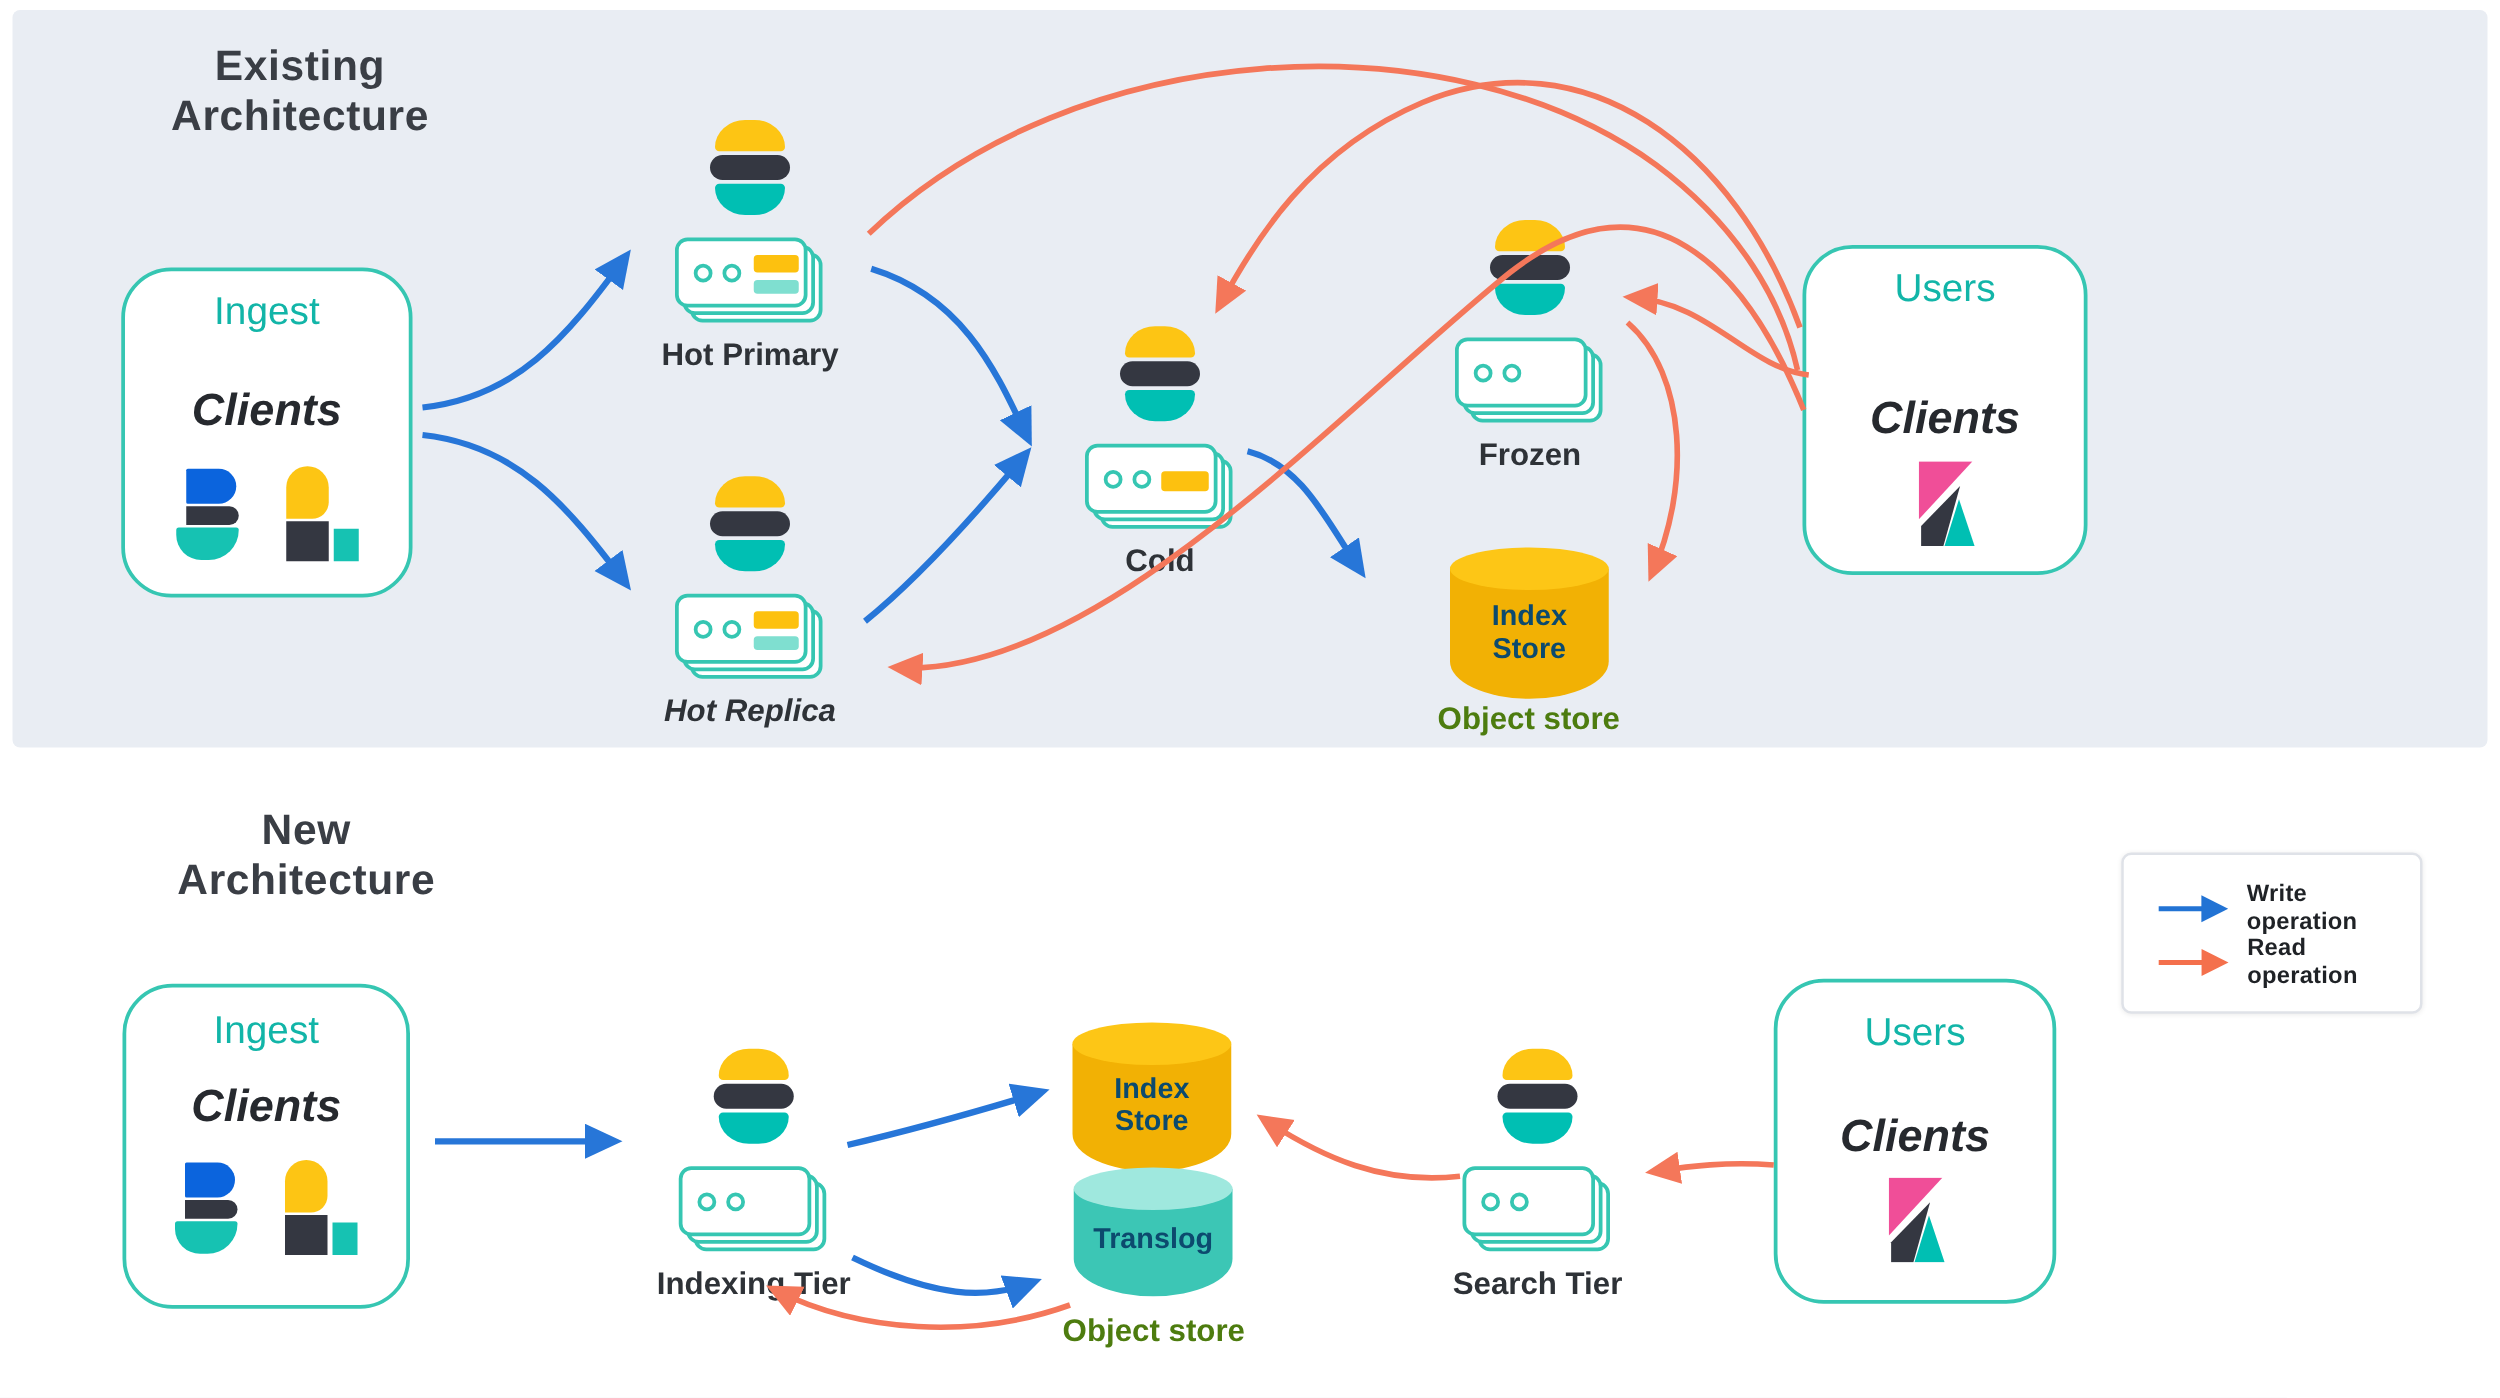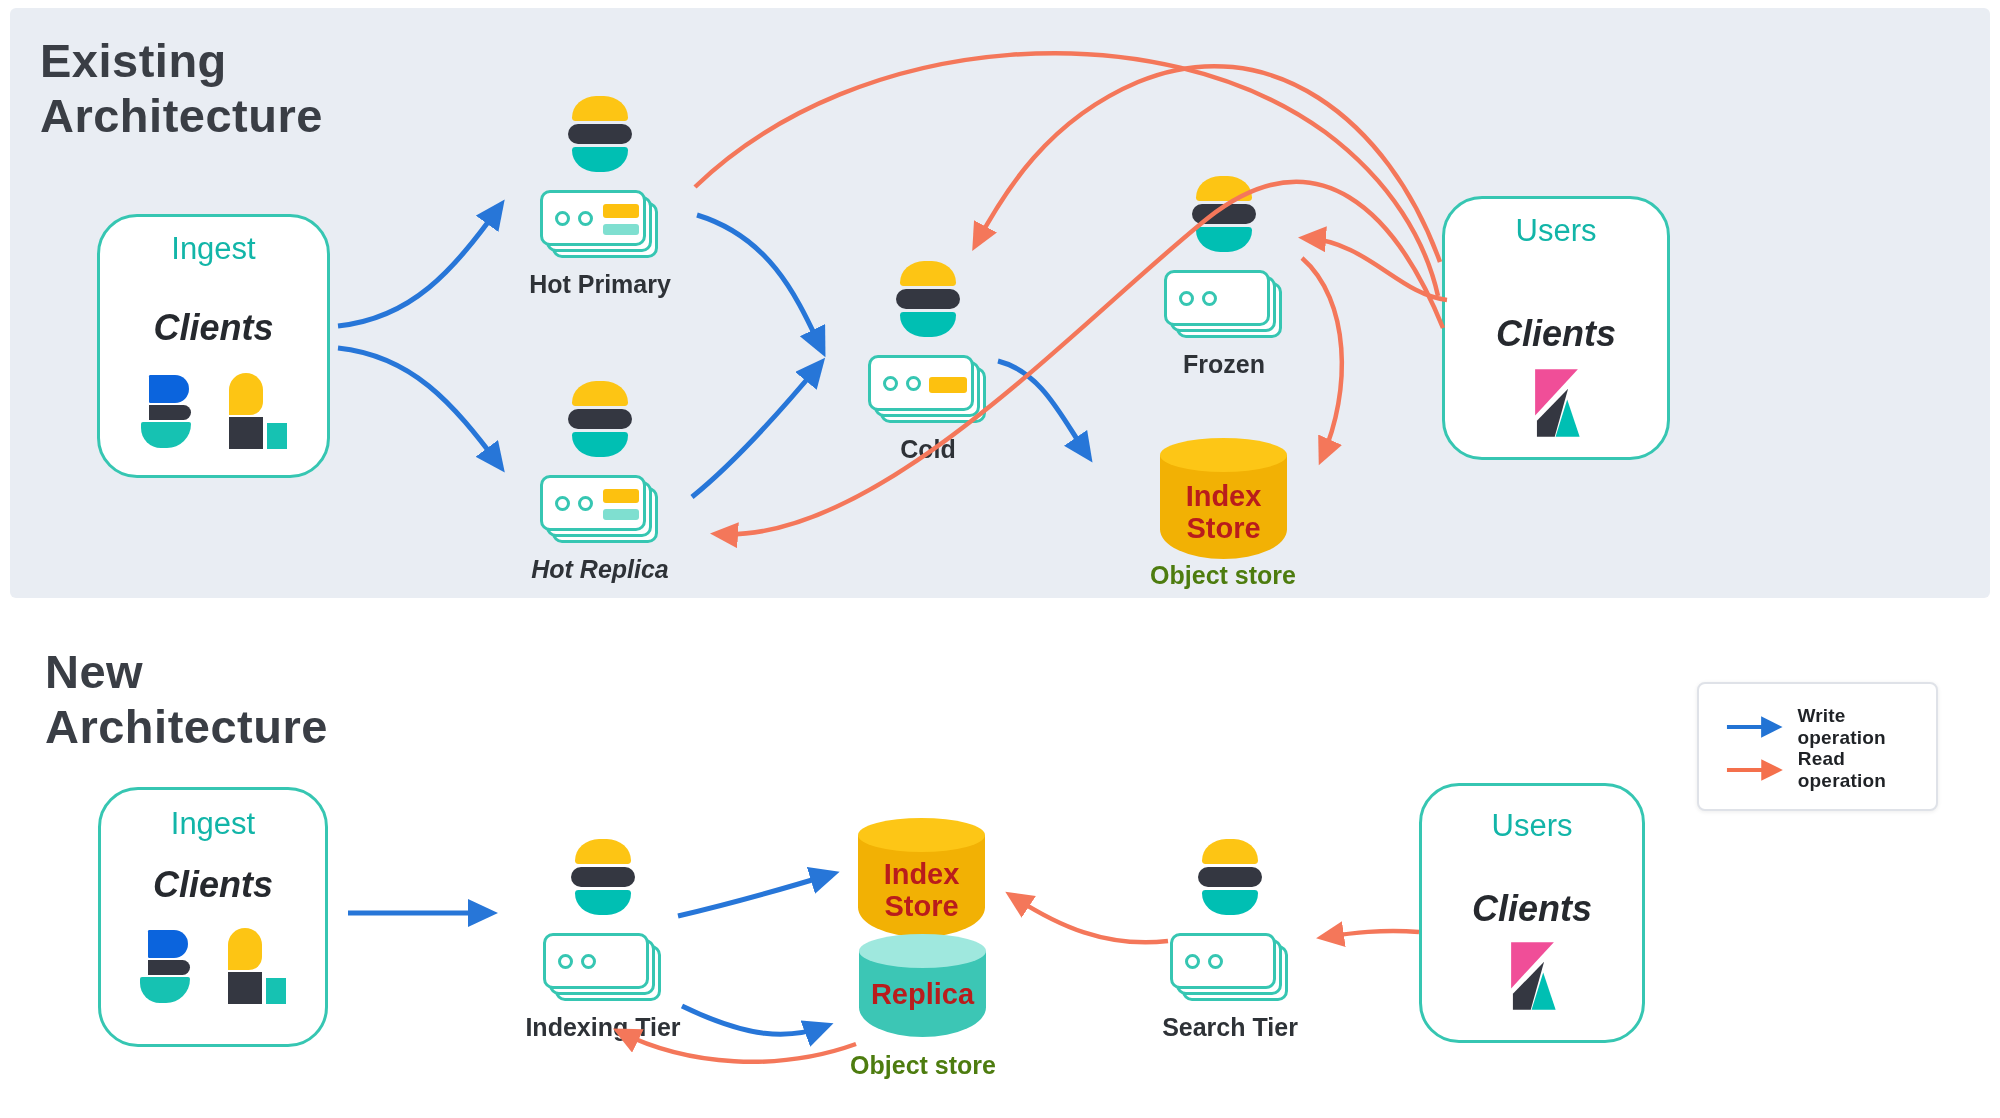--- a/index.html
+++ b/index.html
@@ -4,21 +4,21 @@
 <style>
   html,body{margin:0;padding:0;background:#fff;}
   .canvas{position:relative;width:2000px;height:1118px;background:#fff;overflow:hidden;
           font-family:"Liberation Sans",sans-serif;}
   .abs{position:absolute;}
 
   
   .panel{position:absolute;left:10px;top:8px;width:1980px;height:590px;background:#e9edf3;border-radius:6px;}
 
   
-  .title{position:absolute;font-size:47px;font-weight:800;color:#3a3e45;line-height:1.17;letter-spacing:.5px;}
+  .title{position:absolute;font-size:34px;font-weight:800;color:#3a3e45;text-align:center;line-height:1.17;letter-spacing:.5px;}
   .t-existing{left:40px;top:34px;width:400px;}
   .t-new{left:45px;top:645px;width:400px;}
 
   
   .cbox{position:absolute;background:#fff;border:3px solid #36c6b2;border-radius:40px;
         display:flex;flex-direction:column;align-items:center;box-sizing:border-box;}
   .cbox .h{font-size:31px;color:#12b5a8;font-weight:500;}
   .cbox .sub{font-size:36px;font-weight:700;color:#26292e;font-style:italic;}
   .box-ingest-old{left:97px;top:214px;width:233px;height:264px;}
   .box-users-old{left:1442px;top:196px;width:228px;height:264px;}
@@ -45,21 +45,21 @@
   .dot.d1{left:12px;} .dot.d2{left:35px;}
   .bar{position:absolute;border-radius:3px;}
   .bar.y2{left:60px;top:11px;width:36px;height:14px;background:#fdc10f;}
   .bar.t2{left:60px;top:31px;width:36px;height:11px;background:#7fdfd0;}
   .bar.y1{left:58px;top:19px;width:38px;height:16px;background:#fdc10f;}
 
   
   .cyl{position:absolute;width:127px;}
   .cyl .ctop{position:absolute;left:0;top:0;width:100%;height:34px;border-radius:50%;z-index:2;}
   .cyl .cbody{position:absolute;left:0;top:17px;width:100%;border-radius:0 0 64px 64px/0 0 30px 30px;z-index:1;}
-  .cyl .txt{position:relative;z-index:3;text-align:center;font-weight:700;font-size:29px;color:#b91c1c;line-height:1.12;}
+  .cyl .txt{position:relative;z-index:3;text-align:center;font-weight:700;font-size:23px;color:#0c4a6e;line-height:1.12;}
   .cyl-yellow .ctop{background:#fdc616;} .cyl-yellow .cbody{background:#f2b104;}
   .cyl-teal .ctop{background:#9fe8de;} .cyl-teal .cbody{background:#3cc6b5;}
   .caption{position:absolute;font-size:25px;font-weight:700;color:#4d7c0f;text-align:center;white-space:nowrap;}
 
   
   .beats{position:relative;width:58px;height:76px;}
   .beats .b-blue{position:absolute;left:8px;top:0;width:40px;height:28px;background:#0b64dd;border-radius:2px 22px 22px 2px;}
   .beats .b-dark{position:absolute;left:8px;top:30px;width:42px;height:15px;background:#343741;border-radius:0 8px 8px 0;}
   .beats .b-teal{position:absolute;left:0;top:47px;width:50px;height:26px;background:#16c2b2;border-radius:2px 2px 24px 20px;}
   .logst{position:relative;width:60px;height:78px;}
@@ -303,21 +303,21 @@
     <div class="ctop"></div>
     <div class="cbody" style="height:102px;"></div>
     <div class="txt" style="padding-top:40px;">
       <div>Index</div>
       <div>Store</div>
     </div>
   </div>
   <div class="cyl cyl-teal" style="left:859px;top:934px;height:120px;">
     <div class="ctop"></div>
     <div class="cbody" style="height:86px;"></div>
-    <div class="txt" style="padding-top:44px;">Replica</div>
+    <div class="txt" style="padding-top:44px;">Translog</div>
   </div>
   <div class="caption" style="left:820px;top:1051px;width:206px;">Object store</div>
 
   <div class="legend">
     <div class="lrow r1">
       <svg width="62" height="28" viewBox="0 0 62 28">
         <line x1="2" y1="14" x2="38" y2="14" stroke="#2273d4" stroke-width="4"></line>
         <polygon points="37,3 59,14 37,25" fill="#2273d4"></polygon>
       </svg>
       <span class="llabel">Write operation</span>

